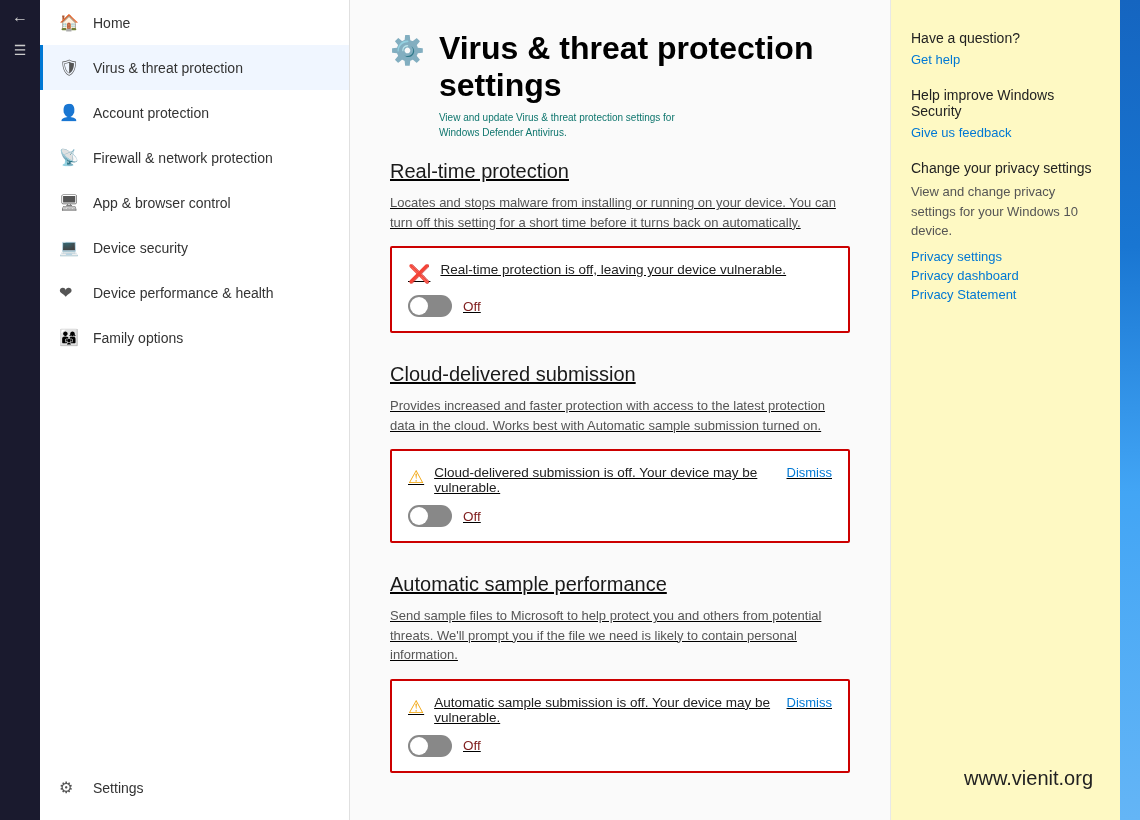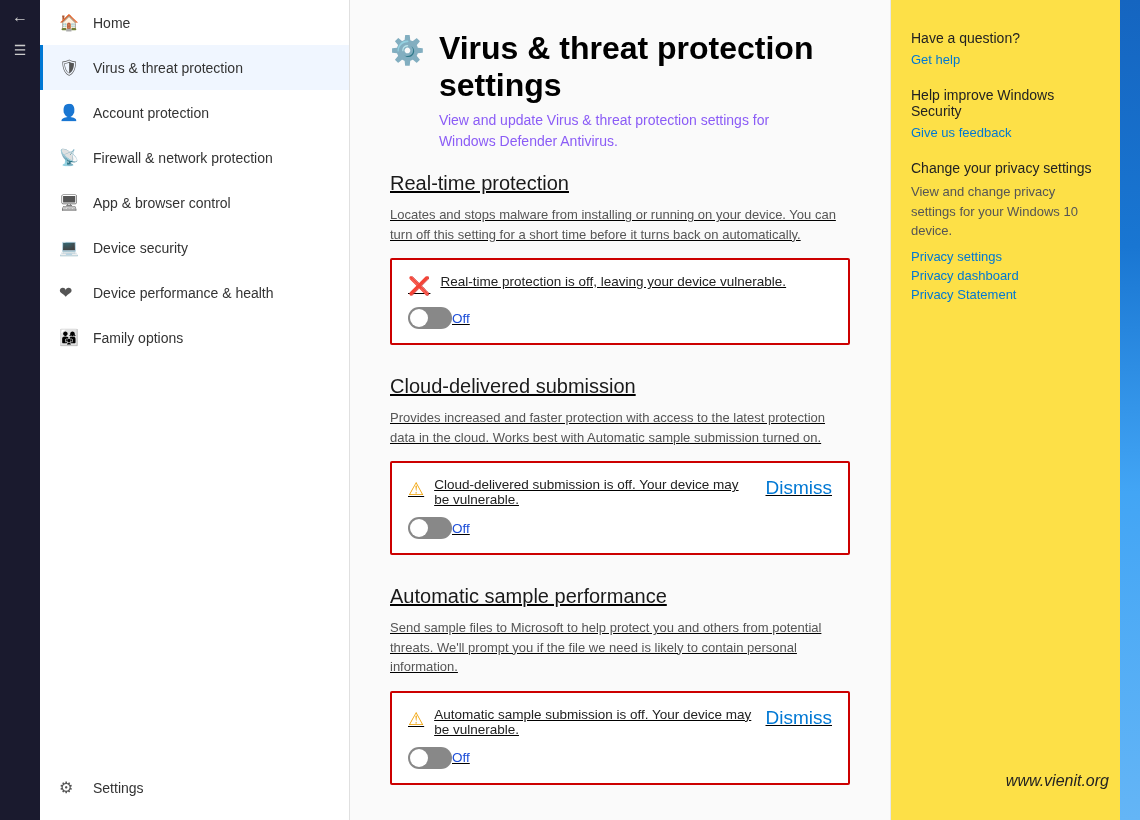--- a/index.html
+++ b/index.html
@@ -92,22 +92,22 @@
     }
 
     .page-title-icon {
       font-size: 28px;
       margin-right: 14px;
       color: #555;
       margin-top: 4px;
     }
 
     .page-subtitle {
-      font-size: 14px;
-      color: #8b5cf6;
+      font-size: 10px;
+      color: #0f766e;
       margin-top: 6px;
       line-height: 1.5;
     }
 
     
     .section {
       margin-bottom: 30px;
       text-decoration: underline;
     }
 
@@ -157,21 +157,21 @@
     }
 
     .alert-text {
       font-size: 13.5px;
       color: #222;
       flex: 1;
     }
 
     .dismiss-link {
       color: #0078d4;
-      font-size: 19px;
+      font-size: 13px;
       cursor: pointer;
       text-decoration: none;
       margin-left: 10px;
       white-space: nowrap;
       flex-shrink: 0;
     }
 
     
     .toggle-row {
       display: flex;
@@ -195,30 +195,30 @@
       width: 18px;
       height: 18px;
       background: #fff;
       border-radius: 50%;
       top: 2px;
       left: 2px;
       transition: left 0.2s;
     }
 
     .toggle-label {
-      margin-left: 0;
+      margin-left: 11px;
       font-size: 13.5px;
-      color: #1d4ed8;
+      color: #7f1d1d;
     }
 
     
     .right-panel {
       width: 230px;
       padding: 30px 20px;
-      background: #fde047;
+      background: #fef9c3;
       flex-shrink: 0;
       border-left: 1px solid #e8e8e8;
     }
 
     .right-panel h3 {
       font-size: 14px;
       font-weight: 500;
       color: #222;
       margin-bottom: 6px;
     }
@@ -247,26 +247,25 @@
     .win-edge {
       width: 20px;
       background: linear-gradient(180deg, #1565c0 0%, #1976d2 30%, #42a5f5 60%, #64b5f6 100%);
       flex-shrink: 0;
     }
 
     
     .watermark {
       position: absolute;
       bottom: 30px;
-      right: 31px;
-      font-size: 16px;
+      right: 47px;
+      font-size: 20px;
       color: #222;
       font-weight: 500;
       pointer-events: none;
-      font-style: italic;
     }
 
     
     .main-content::-webkit-scrollbar { width: 8px; }
     .main-content::-webkit-scrollbar-track { background: #f0f0f0; }
     .main-content::-webkit-scrollbar-thumb { background: #bbb; border-radius: 4px; }
   </style>
 </head>
 <body>
 

